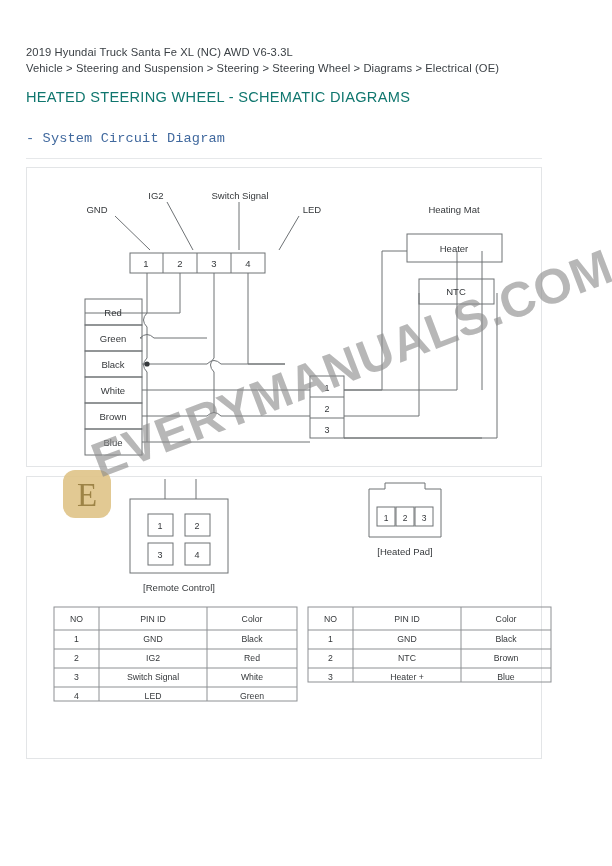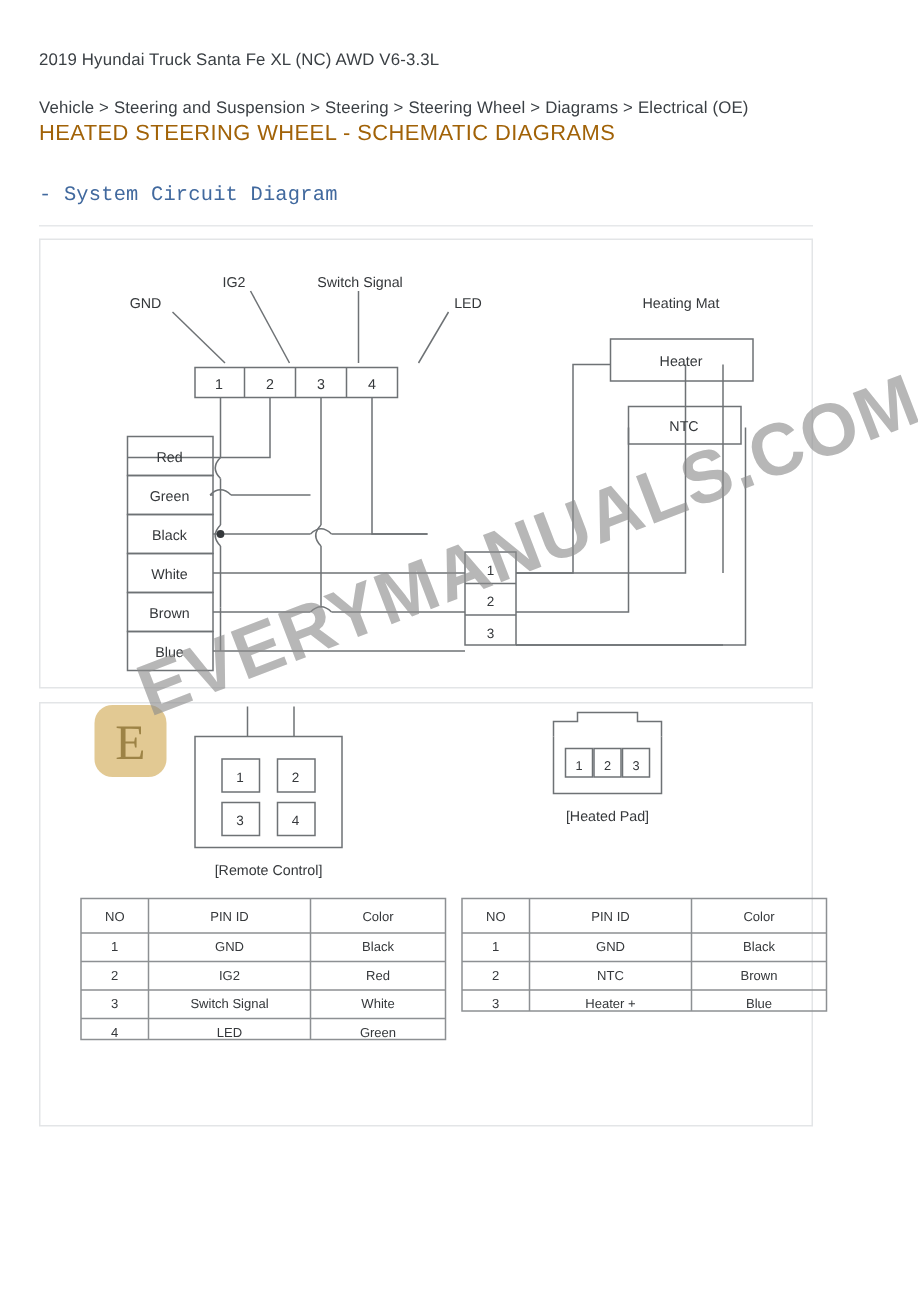--- a/index.html
+++ b/index.html
@@ -13,43 +13,43 @@
     background: #ffffff;
     font-family: "Liberation Sans", sans-serif;
     color: #2f3337;
     overflow: hidden;
   }
   .page {
     position: relative;
     width: 568px;
     height: 866px;
     box-sizing: border-box;
-    padding: 0 26px;
+    padding: 12px 26px;
   }
 
   
   .vehicle-title {
     font-size: 11.2px;
     color: #3b4045;
     padding-top: 32px;
     line-height: 1.45;
     letter-spacing: 0.01em;
   }
   .breadcrumb {
     font-size: 11.2px;
     color: #3b4045;
     line-height: 1.5;
     letter-spacing: 0.01em;
-    margin-top: 16px;
   }
   .doc-title {
     font-size: 14.6px;
-    color: #a16207;
+    color: #0f766e;
     font-weight: 400;
     letter-spacing: 0.02em;
+    margin-top: 12px;
   }
   .section-head {
     font-size: 13.6px;
     color: #41699e;
     font-weight: 400;
     margin-top: 26px;
     letter-spacing: 0.01em;
     font-family: Liberation Mono, monospace;
   }
   .rule {

